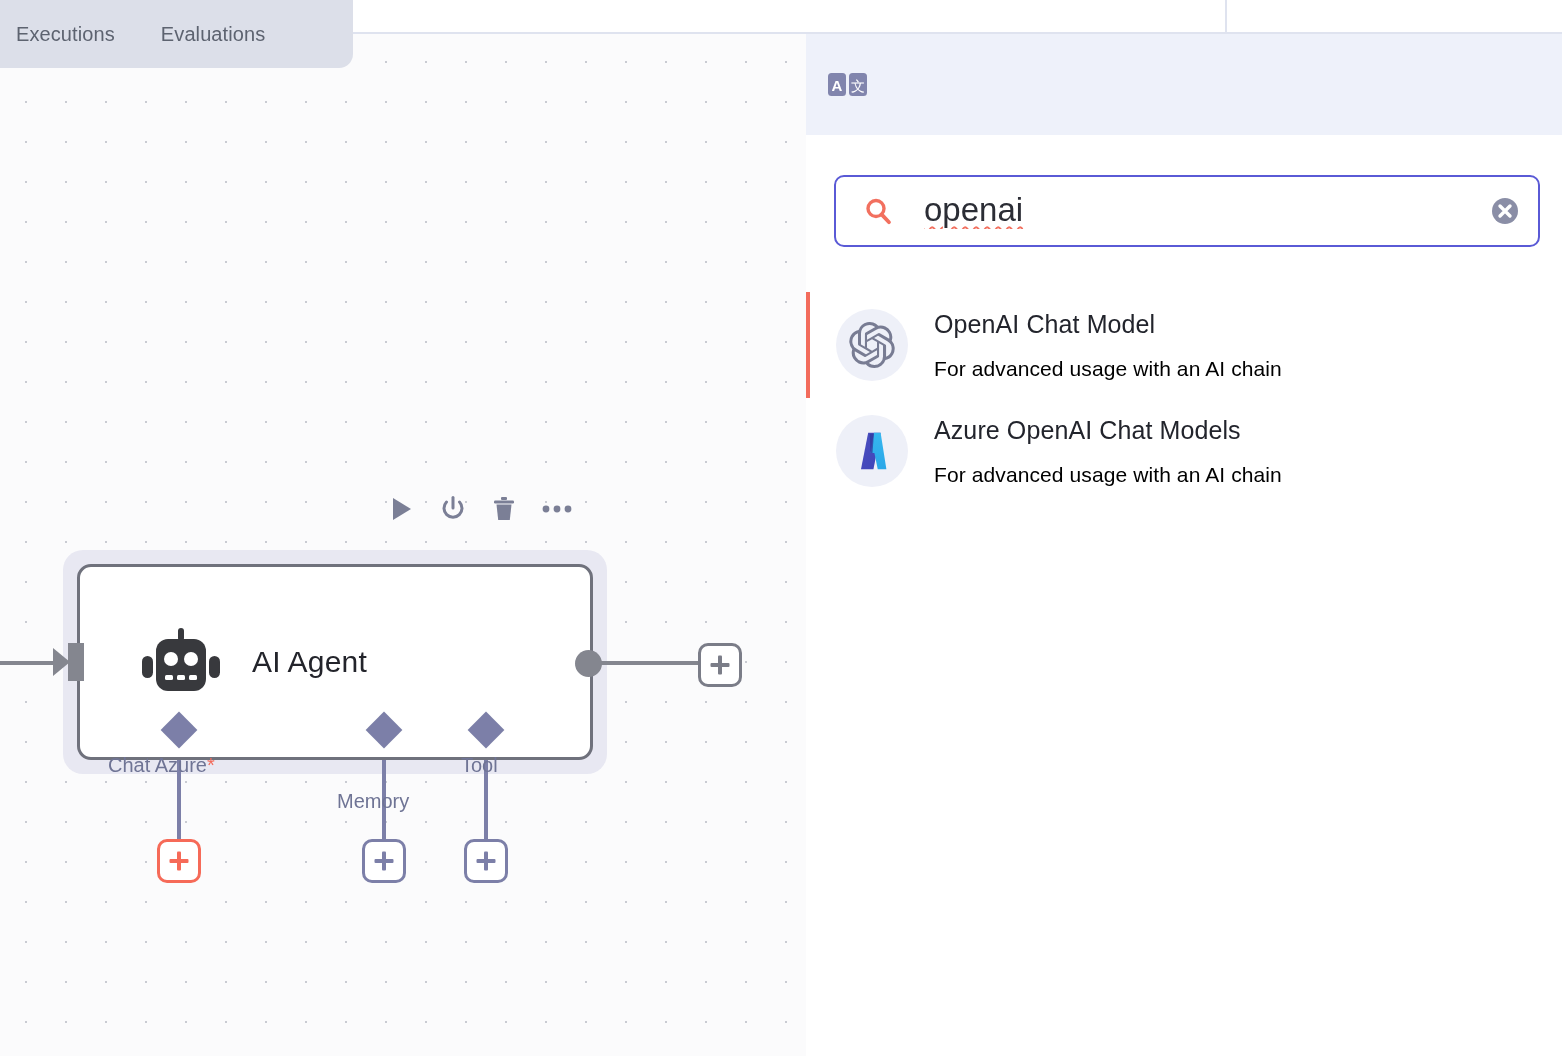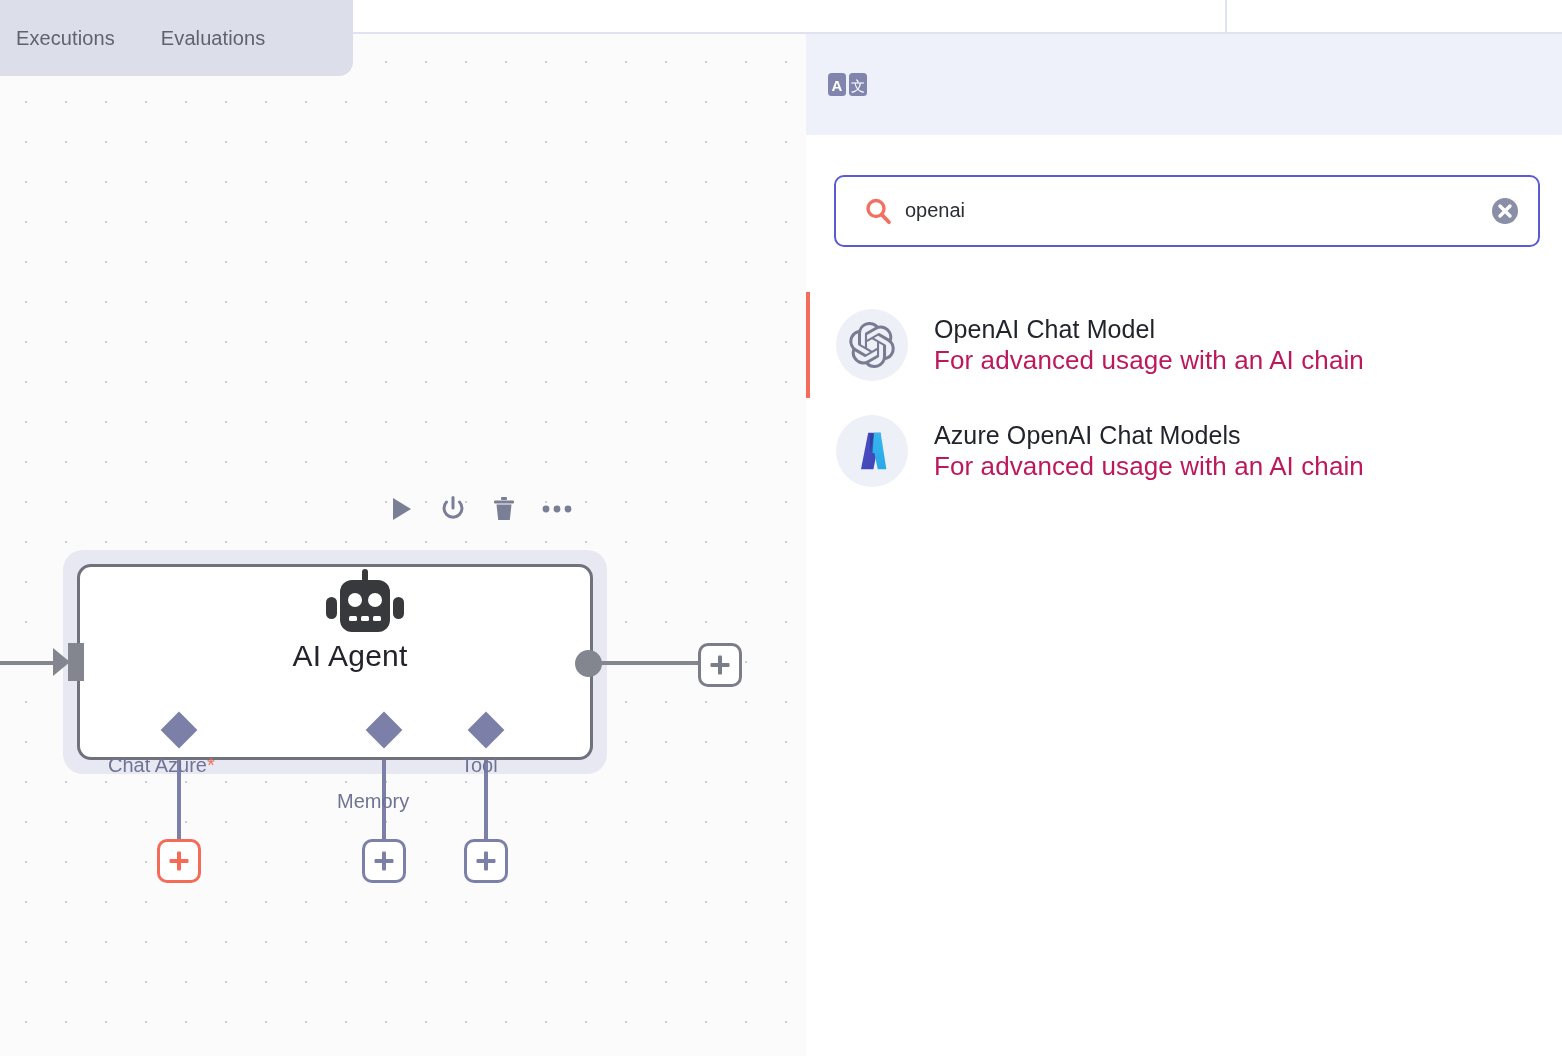--- a/index.html
+++ b/index.html
@@ -18,21 +18,21 @@
     border-bottom: 2px solid #dfe3ef;
   }
   .top-vdivider {
     position: absolute; left: 1225px; top: 0; width: 2px; height: 33px;
     background: #dfe3ef;
   }
 
   
   .tabbar {
     position: absolute; left: 0; top: 0;
-    width: 353px; height: 76px;
+    width: 353px; height: 68px;
     background: #dcdfe9;
     border-bottom-right-radius: 14px;
     display: flex; align-items: center;
     padding-left: 16px;
     gap: 46px;
     z-index: 20;
   }
   .tab {
     font-size: 20px; color: #5d6370; letter-spacing: .1px;
     white-space: nowrap; cursor: pointer;
@@ -68,21 +68,20 @@
   }
   .node-box {
     position: absolute; left: 77px; top: 530px;
     width: 516px; height: 196px;
     background: #ffffff;
     border: 3px solid #6f717c;
     border-radius: 14px;
     display: flex; align-items: center;
     z-index: 4;
     cursor: pointer;
-    flex-direction: column;
   }
   .node-icon { margin-left: 60px; display:block; }
   .node-title {
     margin-left: 30px;
     font-size: 30px; color: #23242b; letter-spacing: .2px;
   }
 
   
   .in-wire {
     position: absolute; left: 0; top: 627px; width: 56px; height: 4px;
@@ -167,23 +166,23 @@
     border: 2px solid #5a5ad6;
     border-radius: 10px;
     display: flex; align-items: center;
     padding: 0 18px 0 28px;
     cursor: text;
   }
   .search-input {
     flex: 1;
     border: none; outline: none;
     font-family: "Liberation Sans", sans-serif;
-    font-size: 20px; color: #2b2d35;
+    font-size: 33px; color: #2b2d35;
     background: transparent;
-    margin-left: 13px;
+    margin-left: 32px;
     padding-bottom: 2px;
     text-decoration: underline;
     text-decoration-color: #f2705f;
     text-decoration-style: wavy;
     text-decoration-thickness: 2px;
     text-underline-offset: 5px;
   }
   .clear-btn { cursor: pointer; flex: 0 0 auto; display:block; }
 
   
@@ -200,23 +199,23 @@
     position: absolute; left: 0; top: 0;
     width: 4px; height: 100%;
     background: #f36c5c;
   }
   .item-logo {
     flex: 0 0 auto;
     width: 72px; height: 72px; border-radius: 50%;
     background: #eef0f8;
     display: flex; align-items: center; justify-content: center;
   }
-  .item-text { display: flex; flex-direction: column; gap: 1px; }
+  .item-text { display: flex; flex-direction: column; gap: 18px; }
   .item-title { font-size: 25px; color: #22242c; letter-spacing: .1px; }
-  .item-desc  { font-size: 26px; color: #be185d; letter-spacing: .1px; }
+  .item-desc  { font-size: 21px; color: #000000; letter-spacing: .1px; }
 </style>
 </head>
 <body>
 
 <div id="root">
 
   <div class="top-strip">
     <div class="top-vdivider"></div>
   </div>
 

